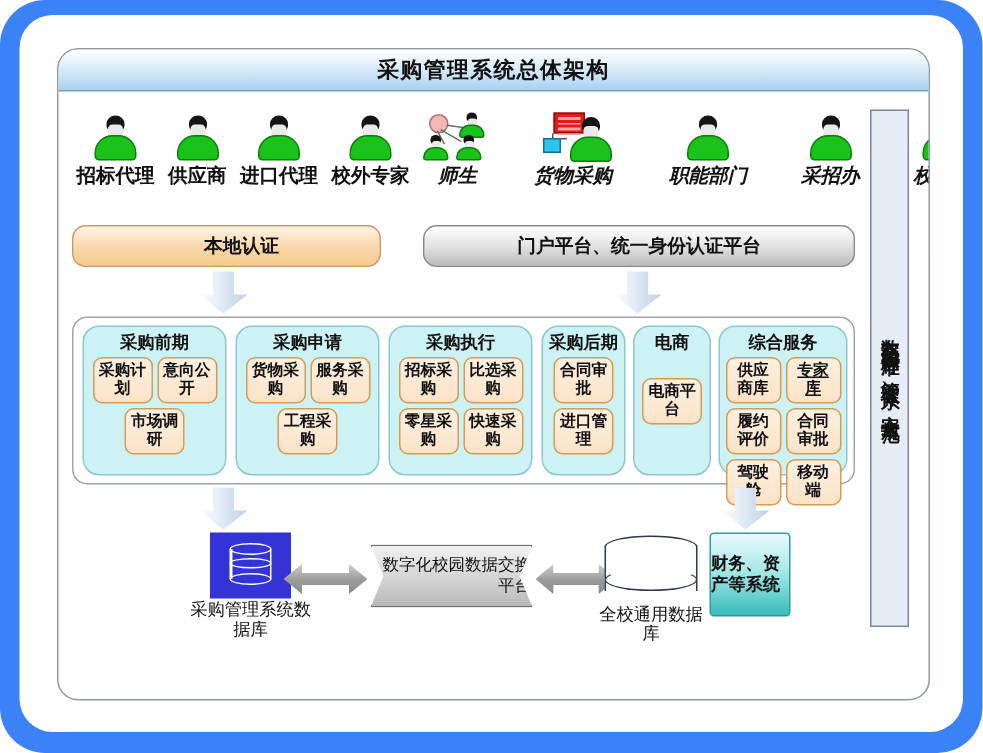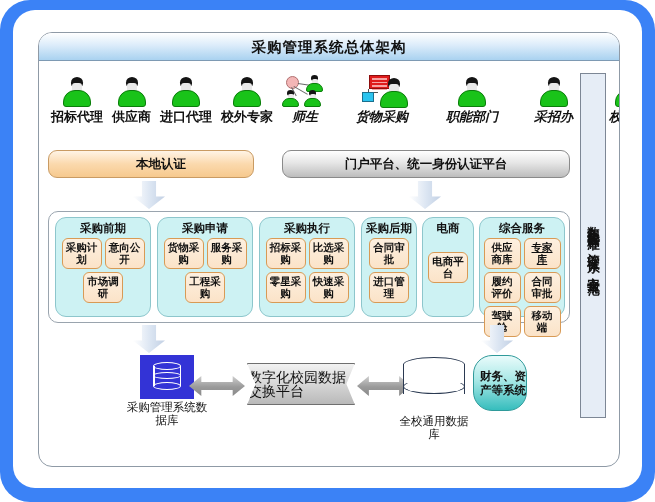--- a/index.html
+++ b/index.html
@@ -231,37 +231,37 @@
     background: #ffffff; border: 1.5px solid #2b3a52; border-radius: 50%;
     border-top-color: transparent;
   }
 
   #exchange-hex {
     position: absolute;
     background: linear-gradient(to bottom, #f2f2f2 0%, #d6d6d6 50%, #b9b9b9 100%);
     border: 1px solid #6f6f6f;
     clip-path: polygon(0 0, 100% 0, 92% 50%, 100% 100%, 0 100%, 8% 50%);
     display: flex; align-items: center; justify-content: center;
-    text-align: left;
-    font-size: 14px; color: #111; line-height: 14px;
+    text-align: right;
+    font-size: 11px; color: #111; line-height: 14px;
     font-weight: 500;
   }
   .dbl-arrow {
     position: absolute;
     background: linear-gradient(to bottom, #cfcfcf 0%, #9a9a9a 55%, #8a8a8a 100%);
     clip-path: polygon(0 50%, 22% 0, 22% 30%, 78% 30%, 78% 0, 100% 50%, 78% 100%, 78% 70%, 22% 70%, 22% 100%);
     filter: drop-shadow(0.5px 0.5px 0 #5f5f5f);
   }
   #fin-sys {
     position: absolute;
     background: linear-gradient(to bottom, #e9fbfb 0%, #a8e8e6 45%, #36bdbd 100%);
     border: 1px solid #2f9a9a;
-    border-radius: 19px;
+    border-radius: 3px;
     display: flex; align-items: center; justify-content: center;
-    text-align: right;
+    text-align: left;
     font-size: 11.5px; font-weight: bold; color: #111; line-height: 14px;
   }
 </style>
 </head>
 <body>
 
 <div id="bezel">
   <div id="screen">
 
     <div id="card">
@@ -463,20 +463,20 @@
       <div id="exchange-hex" style="left:208px; top:330px; width:108px; height:42px;">数字化校园数据交换平台</div>
 
       <div class="dbl-arrow" style="left:318px; top:343px; width:54px; height:20px;"></div>
 
       <div class="db-block" style="left:343px; top:324px; width:104px;">
         <div id="db-univ-cyl">
           <div class="ctop"></div>
             <div class="cbody"></div>
             <div class="cbot"></div>
         </div>
-        <div class="db-caption" style="white-space:normal; width:78px; margin:14px auto 0;">全校通用数据库</div>
+        <div class="db-caption" style="white-space:normal; width:78px; margin:3px auto 0;">全校通用数据库</div>
       </div>
 
       <div id="fin-sys" style="left:434px; top:322px; width:54px; height:56px;">财务、资产等系统</div>
 
     </div>
   </div>
 </div>
 
 </body></html>

